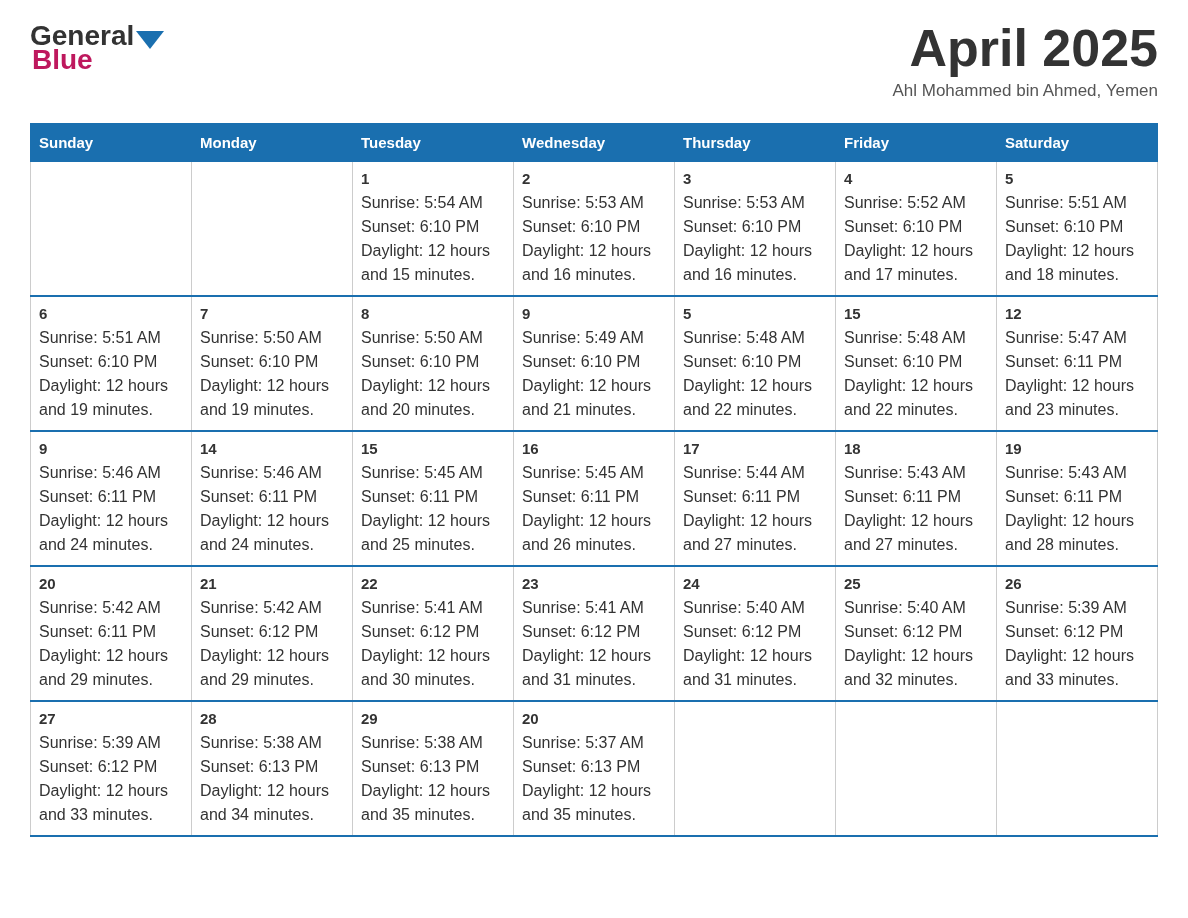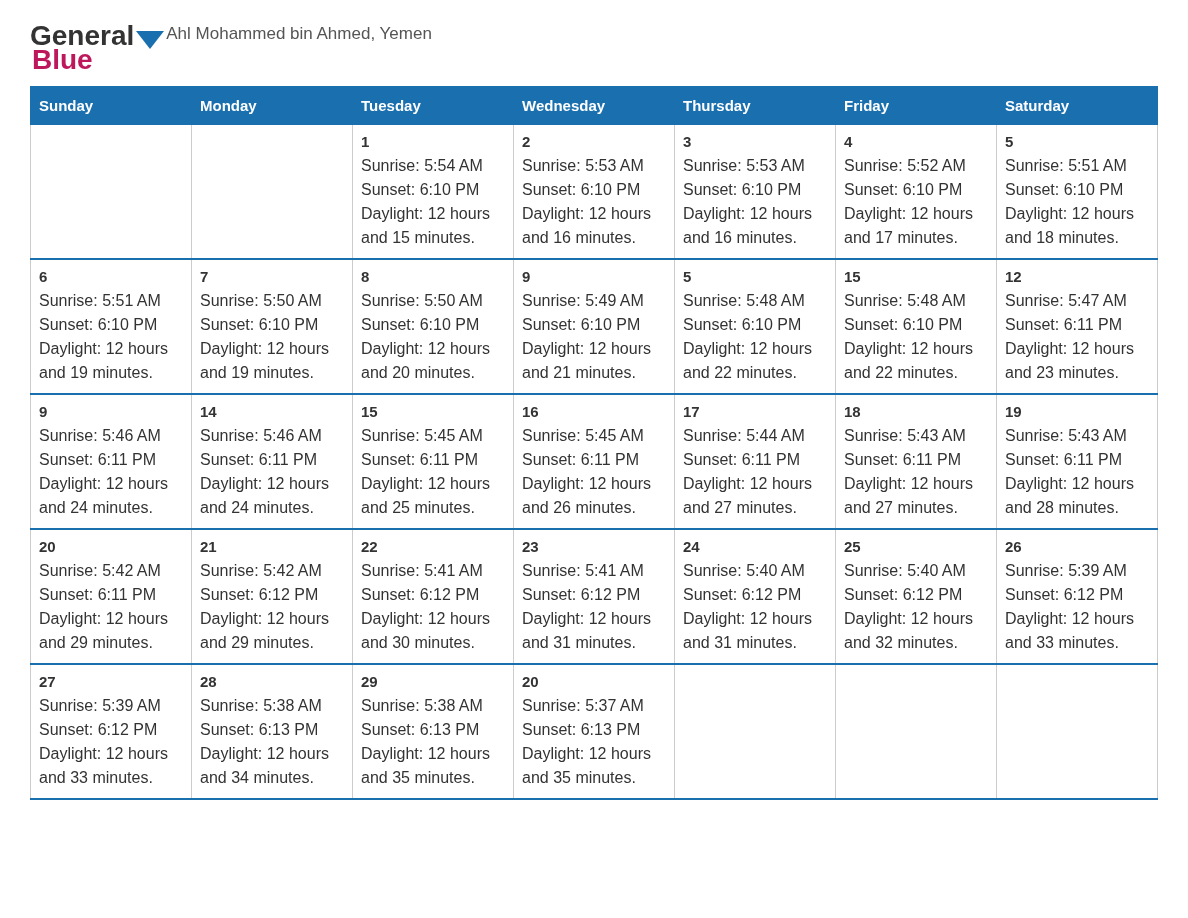--- a/index.html
+++ b/index.html
@@ -4,20 +4,21 @@
   <style>
     * { box-sizing: border-box; margin: 0; padding: 0; }
     body {
       font-family: Arial, sans-serif;
       background: #fff;
       color: #333;
       padding: 20px 30px;
     }
     .header {
       display: flex;
+      justify-content: space-between;
       align-items: flex-start;
       margin-bottom: 10px;
     }
     .logo {
       display: flex;
       flex-direction: column;
       align-items: flex-start;
     }
     .logo-text {
       display: flex;
@@ -53,21 +54,21 @@
       line-height: 1.1;
     }
     .location-title {
       font-size: 17px;
       color: #555;
       margin-top: 4px;
     }
     .calendar-table {
       width: 100%;
       border-collapse: collapse;
-      margin-top: 10px;
+      margin-top: 22px;
     }
     .calendar-table thead tr th {
       background-color: #1a6faf;
       color: #fff;
       font-size: 15px;
       font-weight: bold;
       padding: 10px 8px;
       text-align: left;
       border: 1px solid #1a6faf;
     }
@@ -107,20 +108,21 @@
     <div class="logo-text">
       <span class="logo-general">General</span>
       <span class="logo-triangle"></span>
       <br>
     </div>
     <div style="margin-top:-8px; margin-left:2px;">
       <span class="logo-blue">Blue</span>
     </div>
   </div>
   <div class="title-section">
+    <div class="month-title">April 2025</div>
     <div class="location-title">Ahl Mohammed bin Ahmed, Yemen</div>
   </div>
 </div>
 
 <table class="calendar-table">
   <thead>
     <tr>
     <th>Sunday</th>
         <th>Monday</th>
         <th>Tuesday</th>

